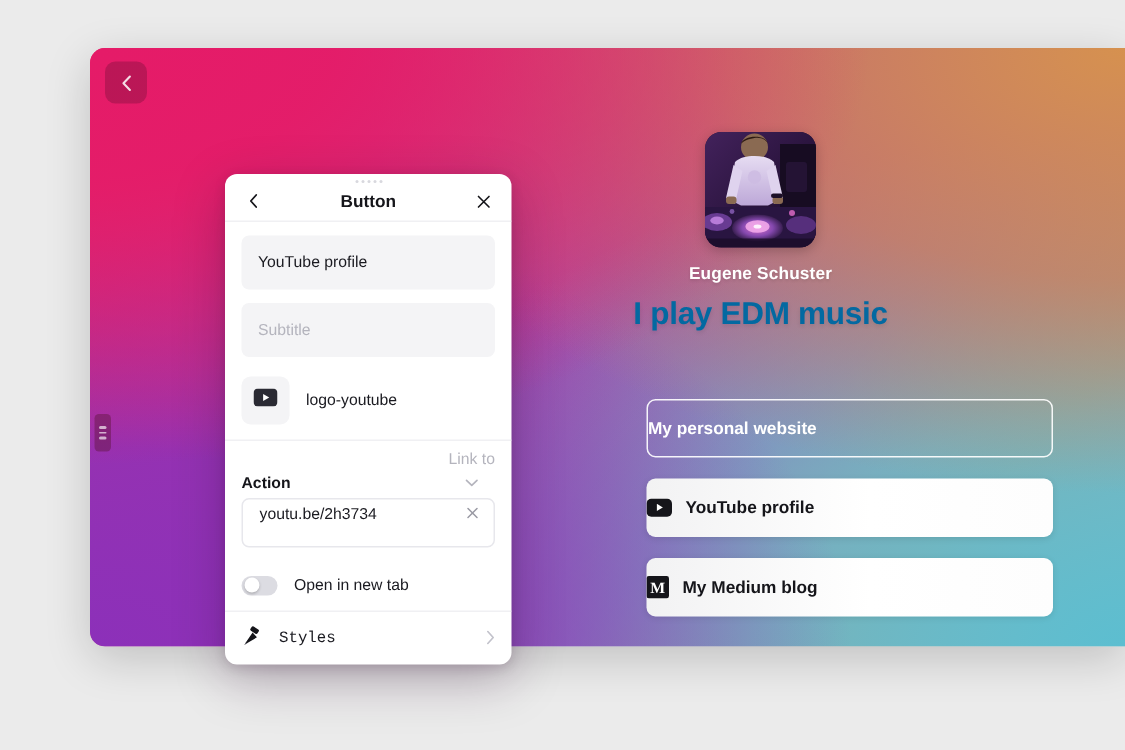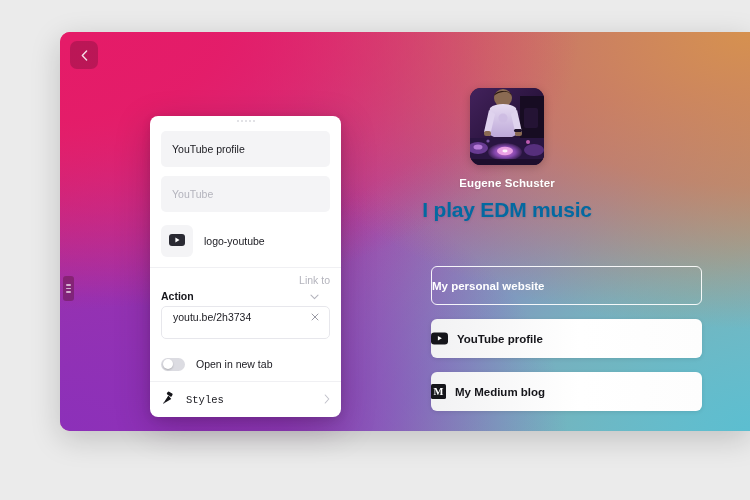--- a/index.html
+++ b/index.html
@@ -388,29 +388,46 @@
   <div class="panel">
 
     <div class="panel-grip">
       <i></i>
       <i></i>
       <i></i>
       <i></i>
       <i></i>
     </div>
 
+    <div class="panel-head">
+      <div class="head-btn">
+        <span>
+          <svg width="6" height="10" viewBox="0 0 6 10" fill="none">
+            <path d="M4.8 1L1.2 5l3.6 4" stroke="#15151a" stroke-width="1.2" stroke-linecap="round" stroke-linejoin="round"></path>
+          </svg>
+        </span>
+      </div>
+      <div class="panel-title">Button</div>
+      <div class="head-btn right">
+        <span>
+          <svg width="9" height="9" viewBox="0 0 9 9" fill="none">
+            <path d="M1 1l7 7M8 1l-7 7" stroke="#15151a" stroke-width="1.1" stroke-linecap="round"></path>
+          </svg>
+        </span>
+      </div>
+    </div>
 
     <div class="panel-body">
 
       <div class="field">
         <span>YouTube profile</span>
       </div>
 
       <div class="field placeholder">
-        <span>YouTube</span>
+        <span>Subtitle</span>
       </div>
 
       <div class="row-icon">
         <div class="icon-tile">
           <span>
             <svg width="16" height="12" viewBox="0 0 16 12">
               <rect x="0" y="0" width="16" height="12" rx="3" fill="#2a2a33"></rect>
               <path d="M6.4 3.6v4.8l4.1-2.4z" fill="#ffffff"></path>
             </svg>
           </span>

